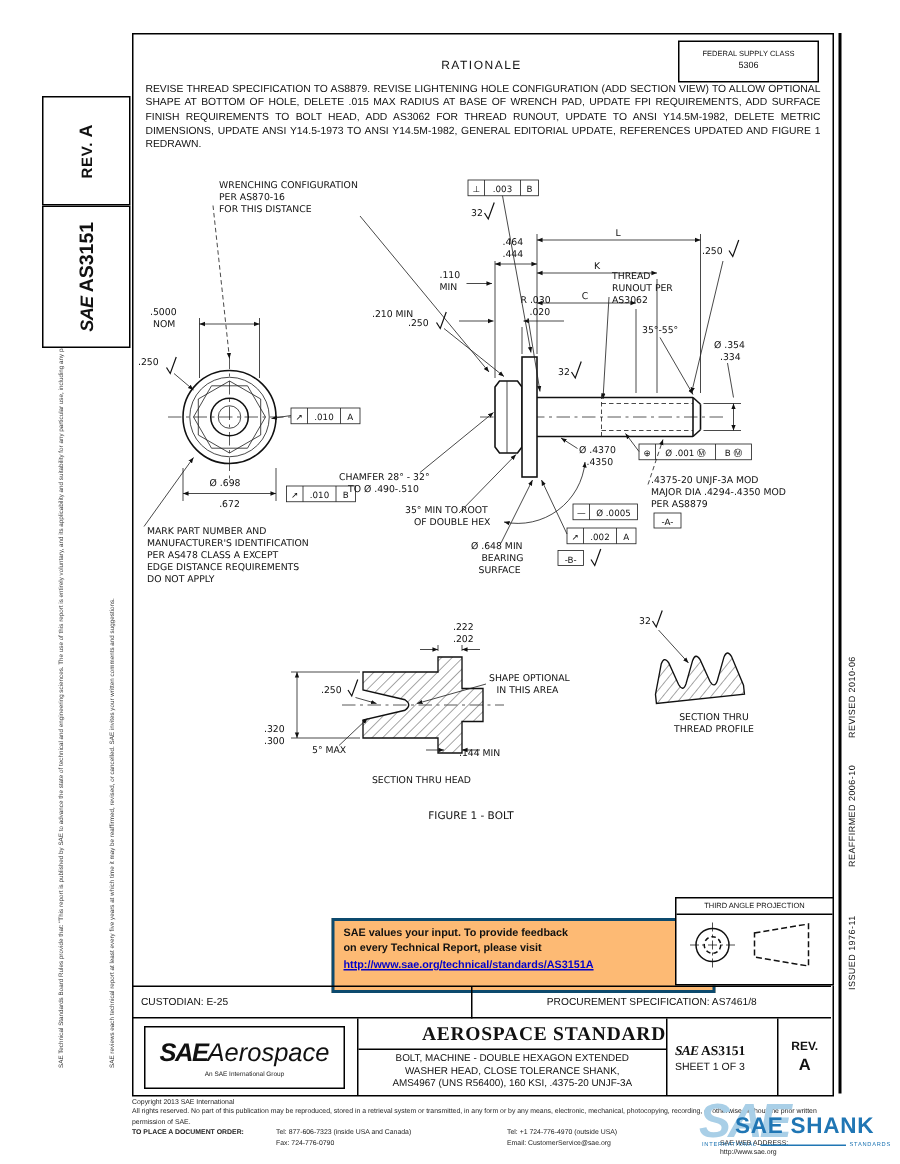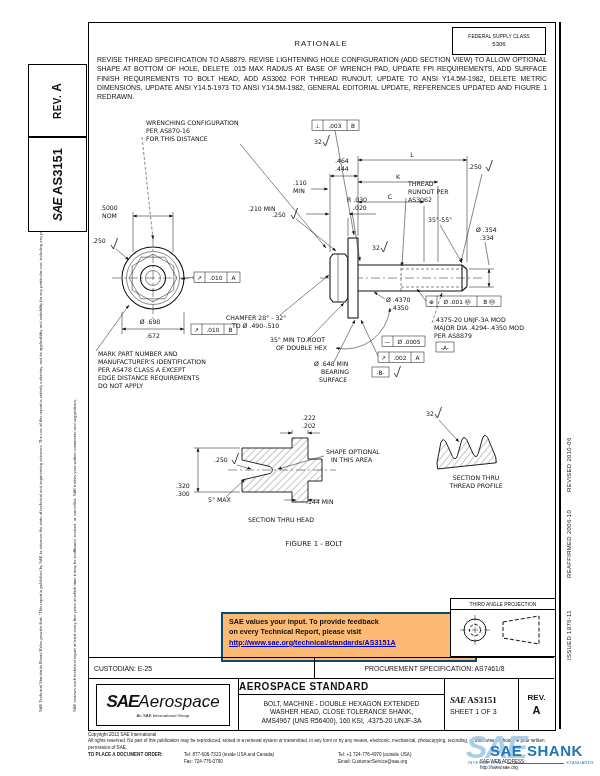--- a/index.html
+++ b/index.html
@@ -34,22 +34,22 @@
   .info-row .c1{width:227px;border-right:1.5px solid #000;display:flex;align-items:center;padding-left:6px;box-sizing:border-box;}
   .info-row .c2{flex:1;display:flex;align-items:center;justify-content:center;}
   .tblock{position:absolute;left:88px;top:678px;width:466px;height:51px;border-top:1.5px solid #000;display:flex;}
   .tb-logo{width:150px;border-right:1.5px solid #000;display:flex;align-items:center;justify-content:center;}
   .tb-logo .inner{border:1px solid #000;width:132px;height:40px;display:flex;flex-direction:column;
                   align-items:center;justify-content:center;text-align:center;}
   .tb-logo .big{font-size:17px;font-style:italic;}
   .tb-logo .big b{font-weight:bold;letter-spacing:-1px;}
   .tb-logo .tag{font-size:4.3px;color:#222;margin-top:1px;}
   .tb-center{width:205px;border-right:1.5px solid #000;display:flex;flex-direction:column;}
-  .tb-center .hd{font-size:10px;font-weight:bold;text-align:left;letter-spacing:.5px;
-                 border-bottom:1.5px solid #000;padding:2px 0;}
+  .tb-center .hd{font-size:13px;font-weight:bold;text-align:right;letter-spacing:.5px;
+                 border-bottom:1.5px solid #000;padding:2px 0;font-family:Liberation Serif, serif;}
   .tb-center .tt{flex:1;font-size:6.6px;text-align:center;display:flex;flex-direction:column;
                  justify-content:center;line-height:1.3;}
   .tb-num{width:74px;border-right:1.5px solid #000;display:flex;flex-direction:column;
           align-items:flex-start;justify-content:center;padding-left:5px;box-sizing:border-box;gap:3px;}
   .tb-num .n1{font-size:9px;font-weight:bold;font-family:Liberation Serif, serif;}
   .tb-num .n1 .sae{font-style:italic;letter-spacing:-.5px;}
   .tb-num .n2{font-size:7px;}
   .tb-rev{flex:1;display:flex;flex-direction:column;align-items:center;justify-content:center;gap:2px;}
   .tb-rev .r1{font-size:8px;font-weight:bold;} .tb-rev .r2{font-size:11px;font-weight:bold;}
   .footer{position:absolute;left:88px;top:732px;width:470px;font-size:4.6px;line-height:1.4;color:#222;}

